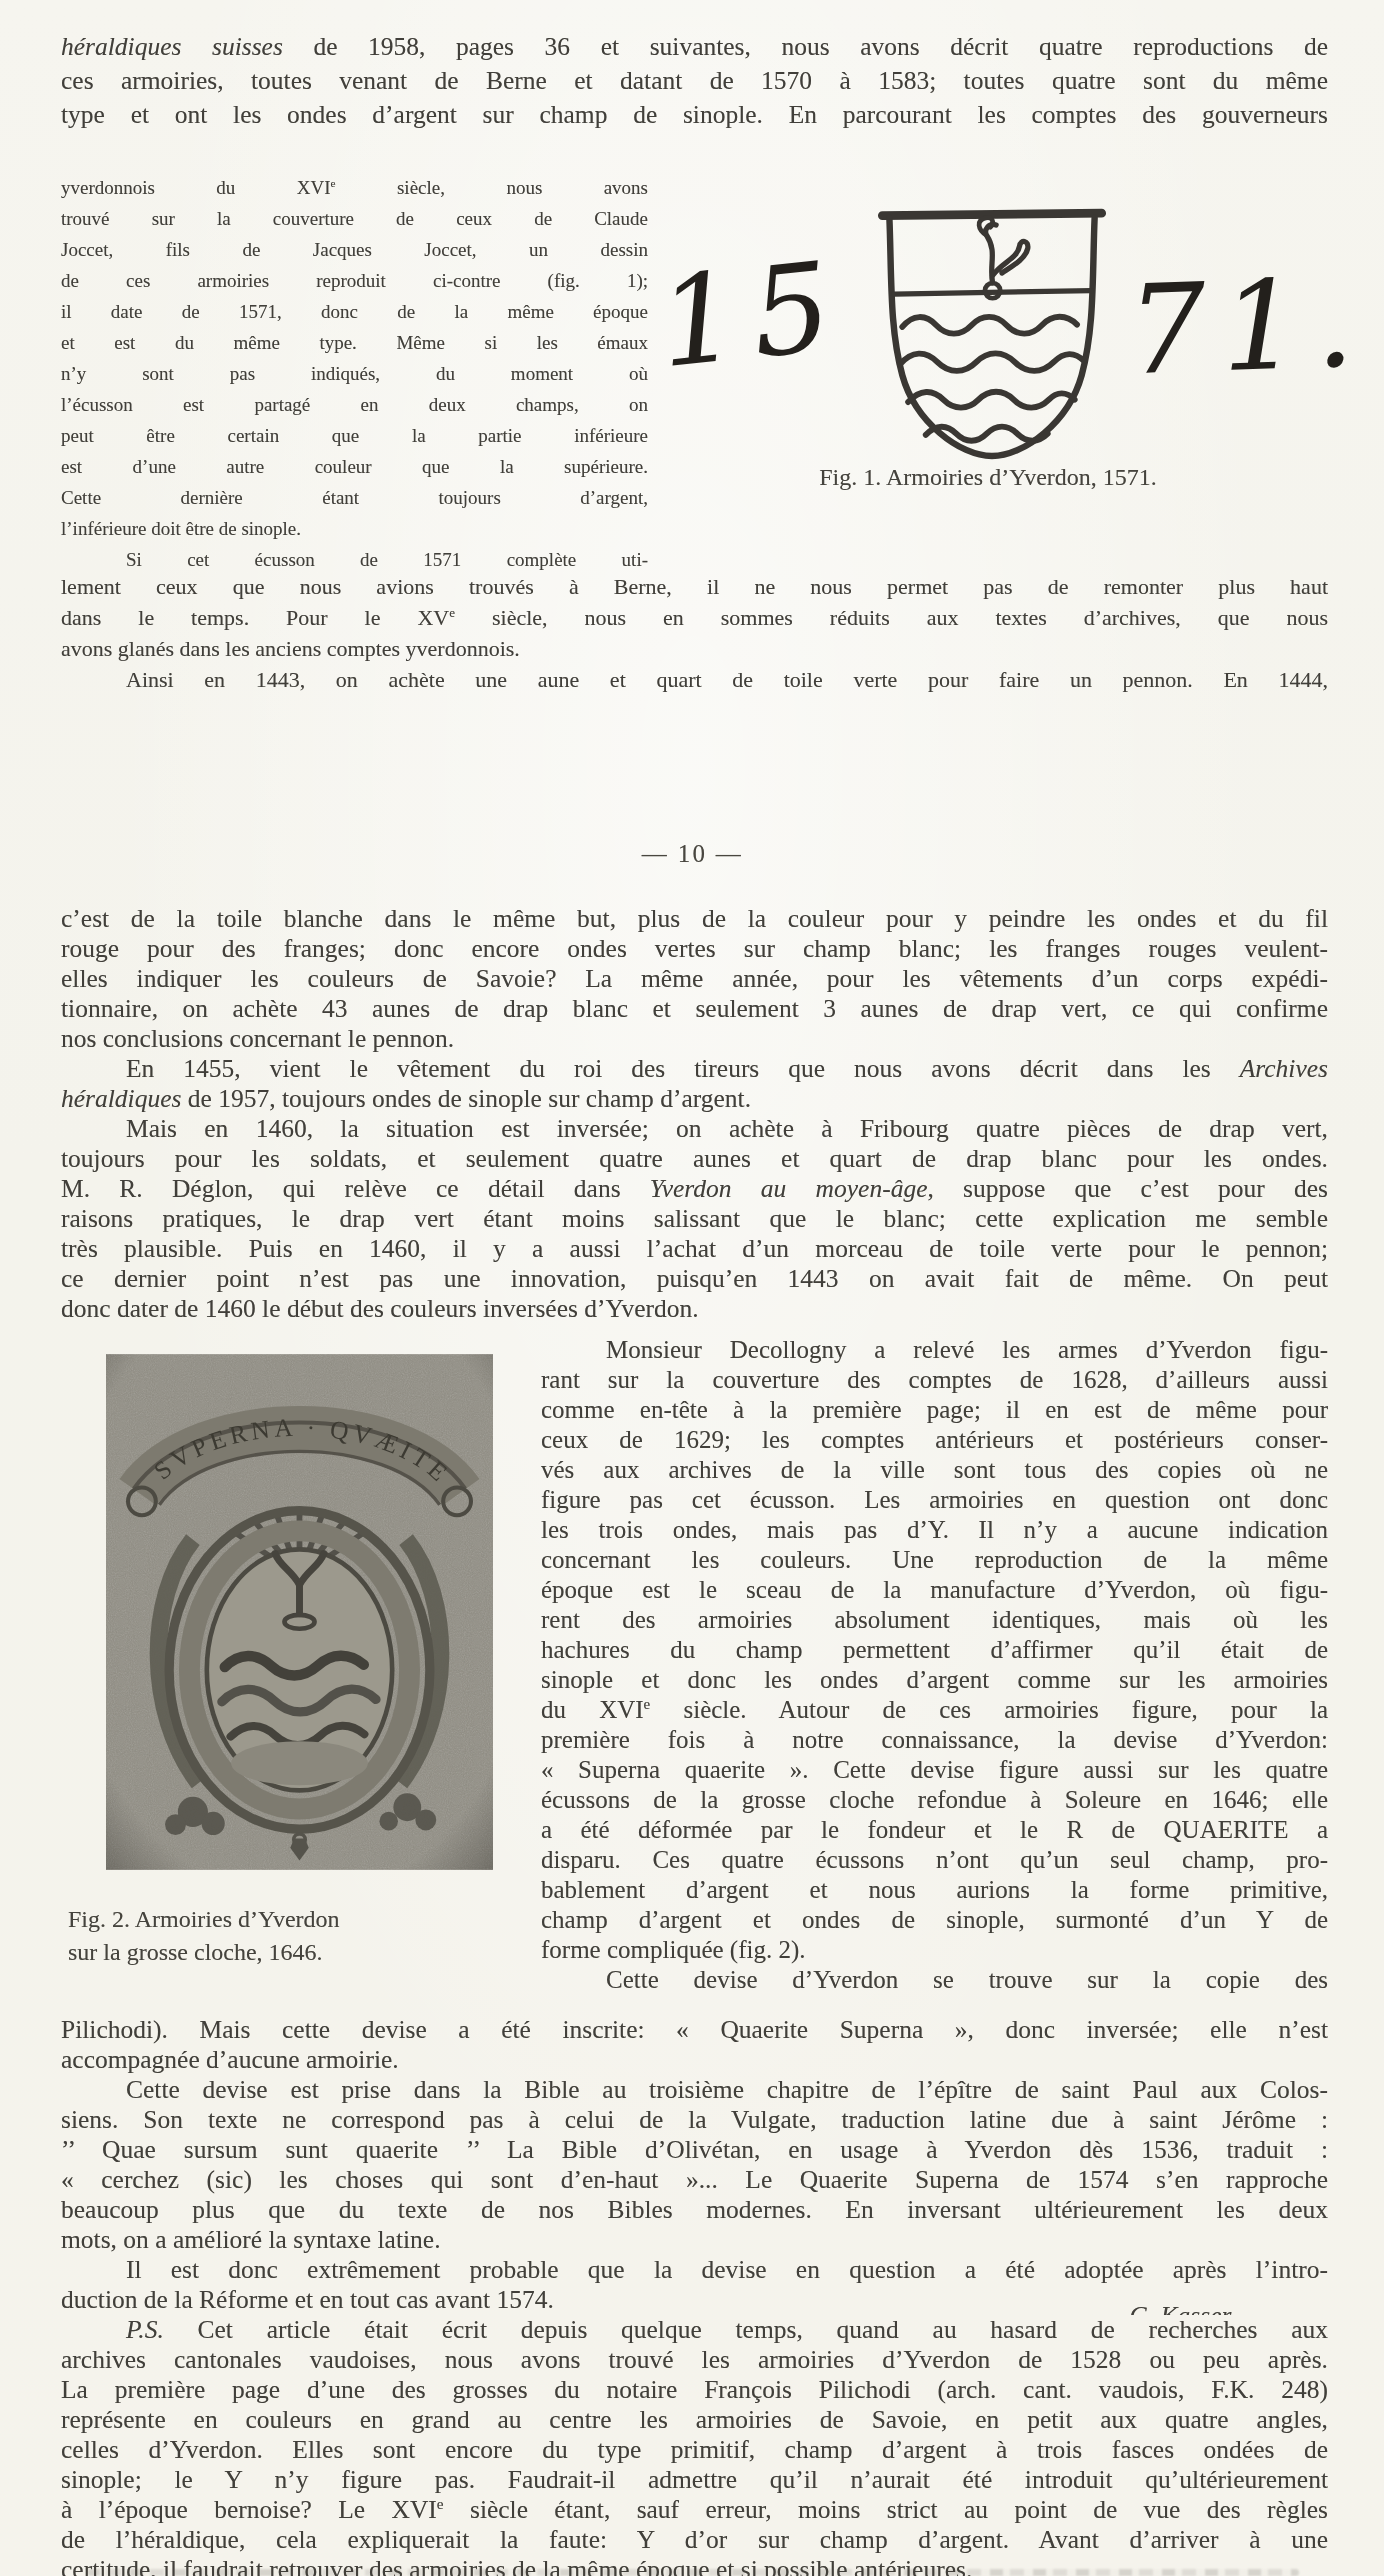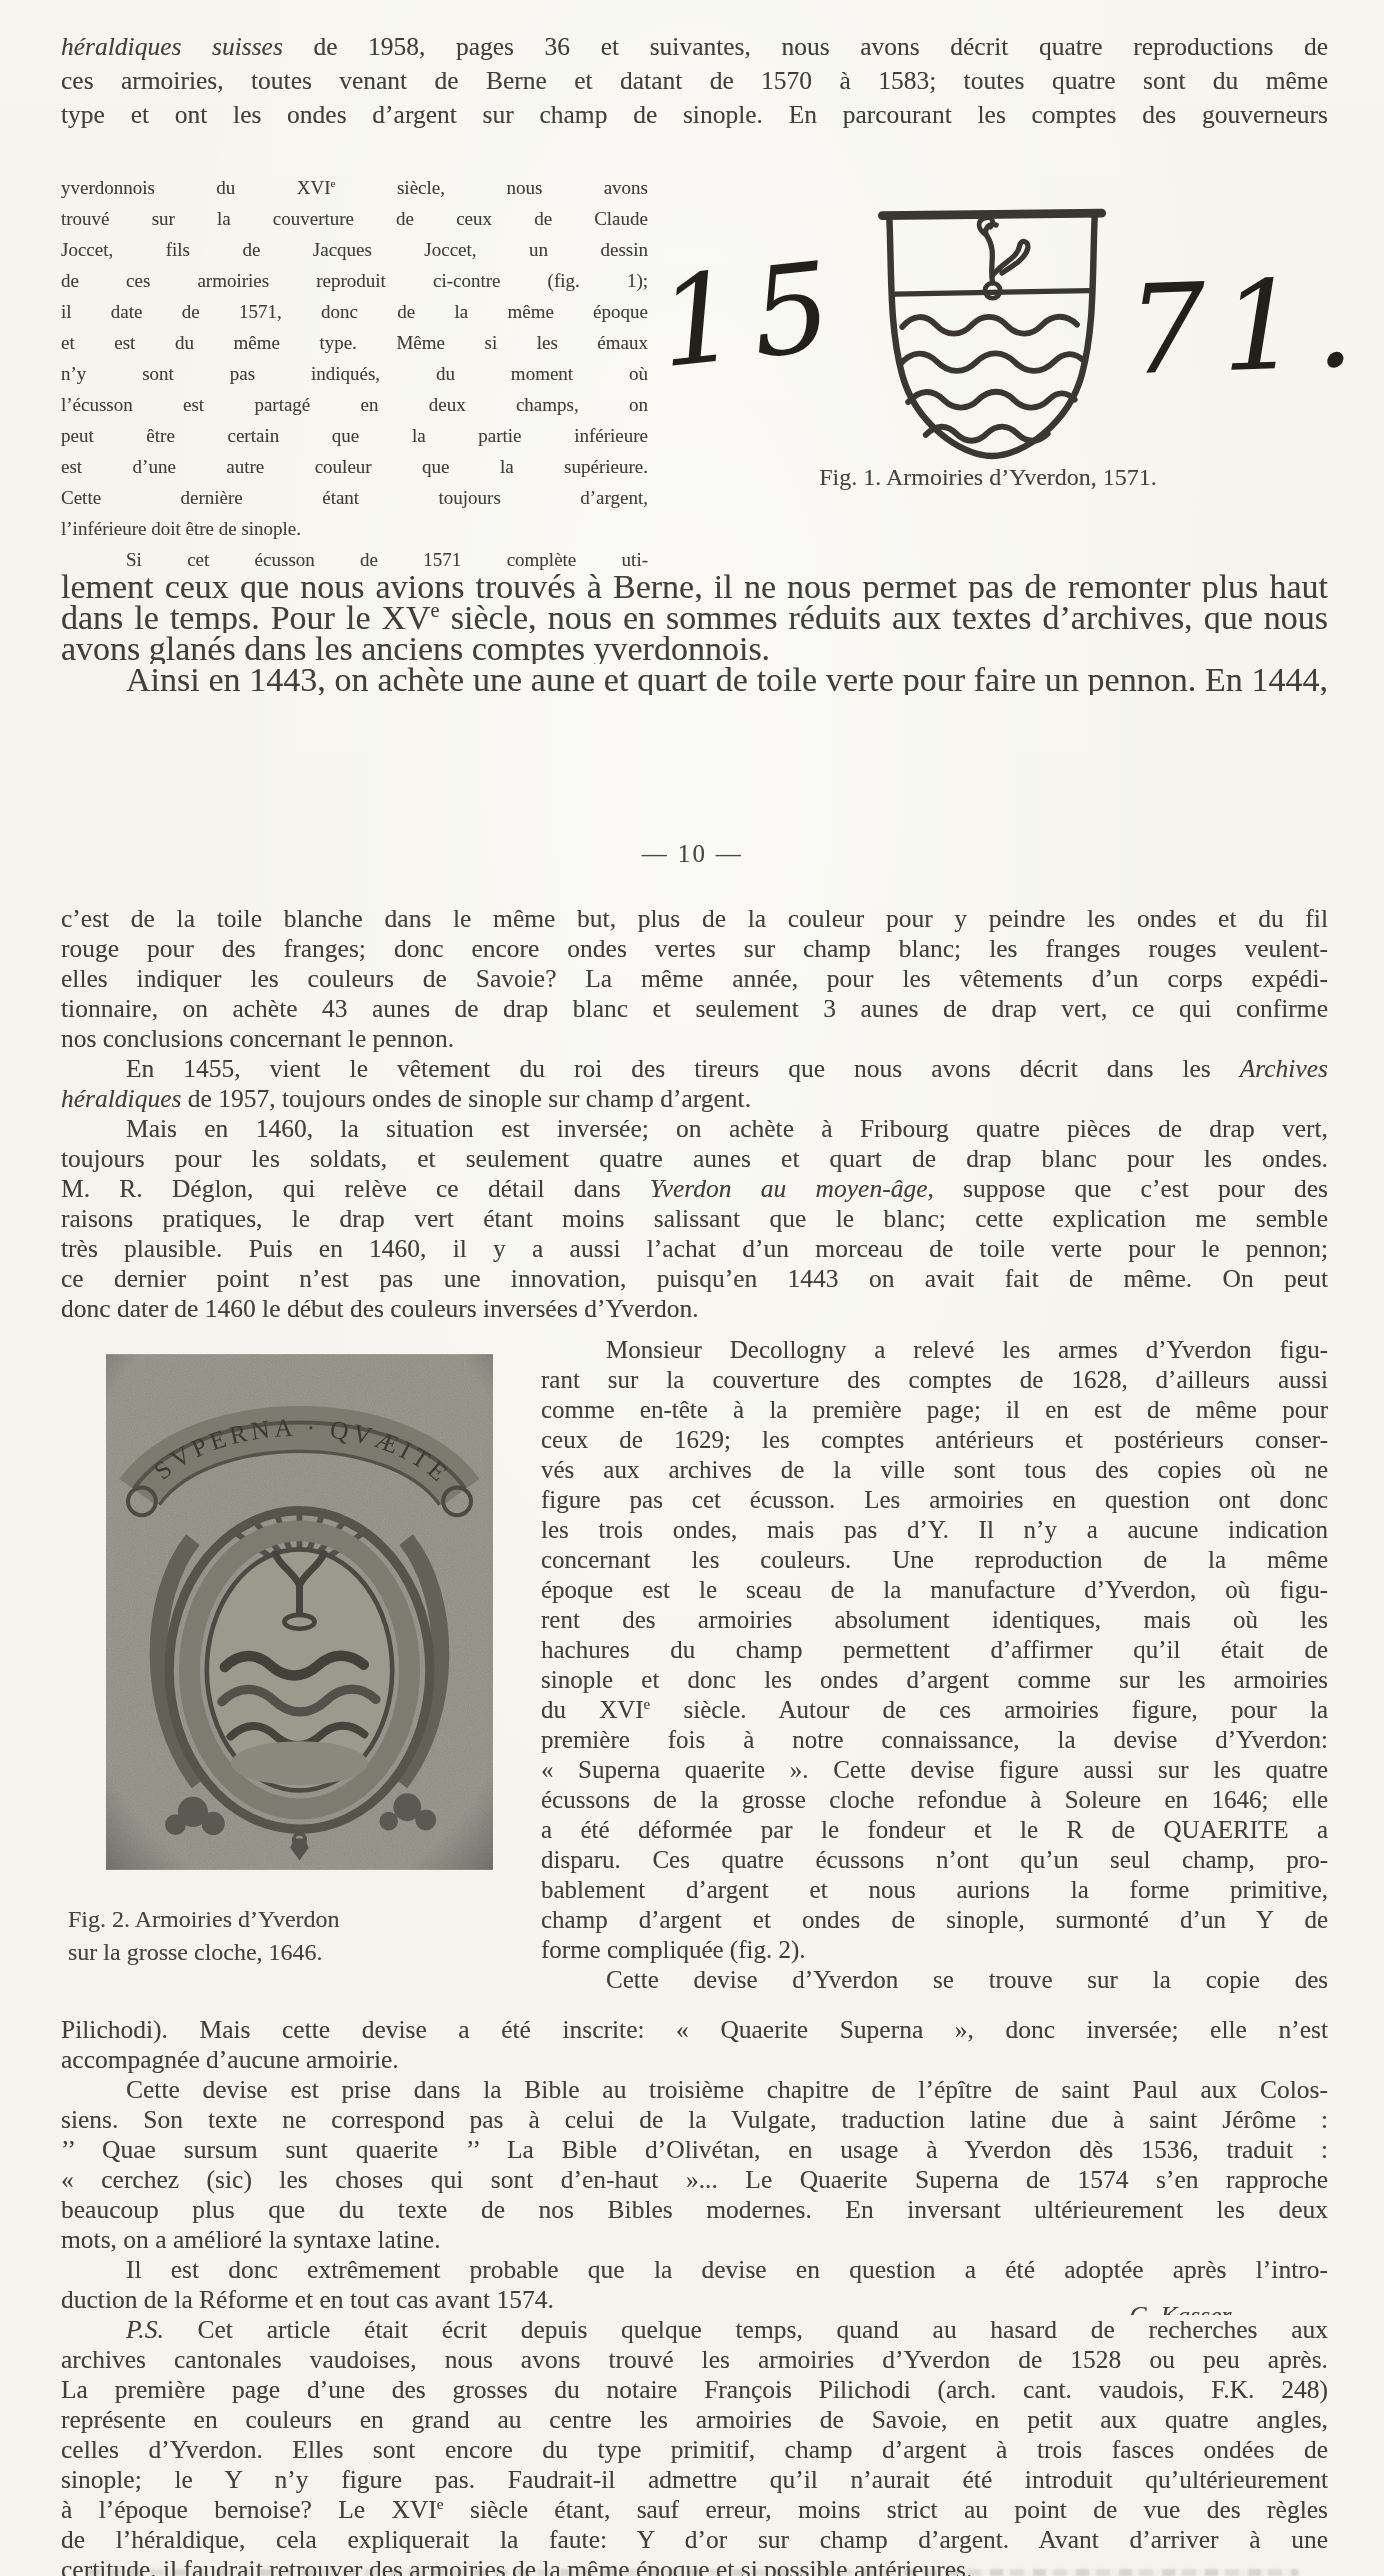--- a/index.html
+++ b/index.html
@@ -32,21 +32,21 @@
   .i{font-style:italic;}
   .sup{font-size:60%;vertical-align:super;line-height:0;}
   .sig{position:absolute;right:93px;top:0;font-style:italic;margin-top:16px;}
 
   #para1{left:61px;top:30px;width:1267px;font-size:25.5px;}
   #para1 .line{height:34px;line-height:34px;}
 
   #leftcol{left:61px;top:172px;width:587px;font-size:19px;}
   #leftcol .line{height:31px;line-height:31px;}
 
-  #p9cont{left:61px;top:571px;width:1267px;font-size:34px;}
+  #p9cont{left:61px;top:571px;width:1267px;font-size:22px;}
   #p9cont .line{height:31px;line-height:31px;}
 
   #pagenum{
     position:absolute;left:0;top:840px;width:1385px;
     text-align:center;font-size:25px;letter-spacing:2.3px;color:#494740;
     text-shadow:0 0 0.6px rgba(70,68,60,.35);
   }
 
   #p10b1{left:61px;top:904px;width:1267px;font-size:25.5px;}
   #p10b1 .line{height:30px;line-height:30px;}

